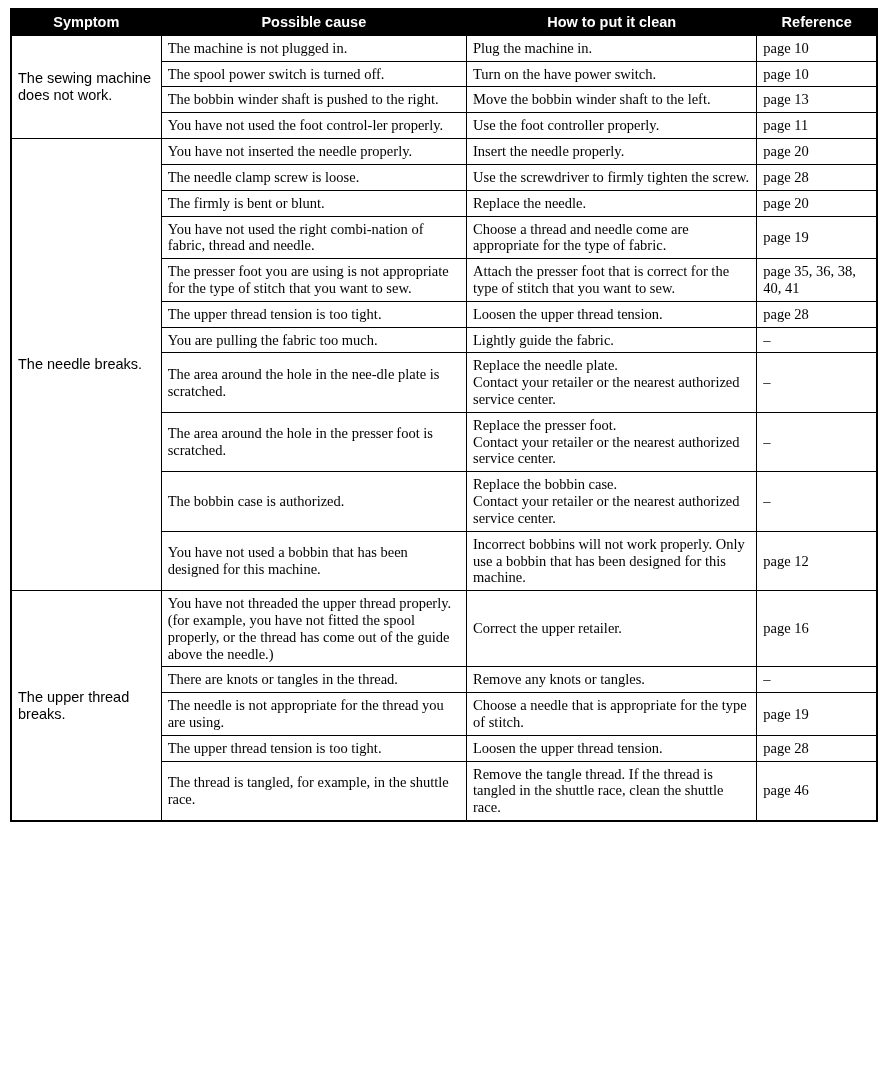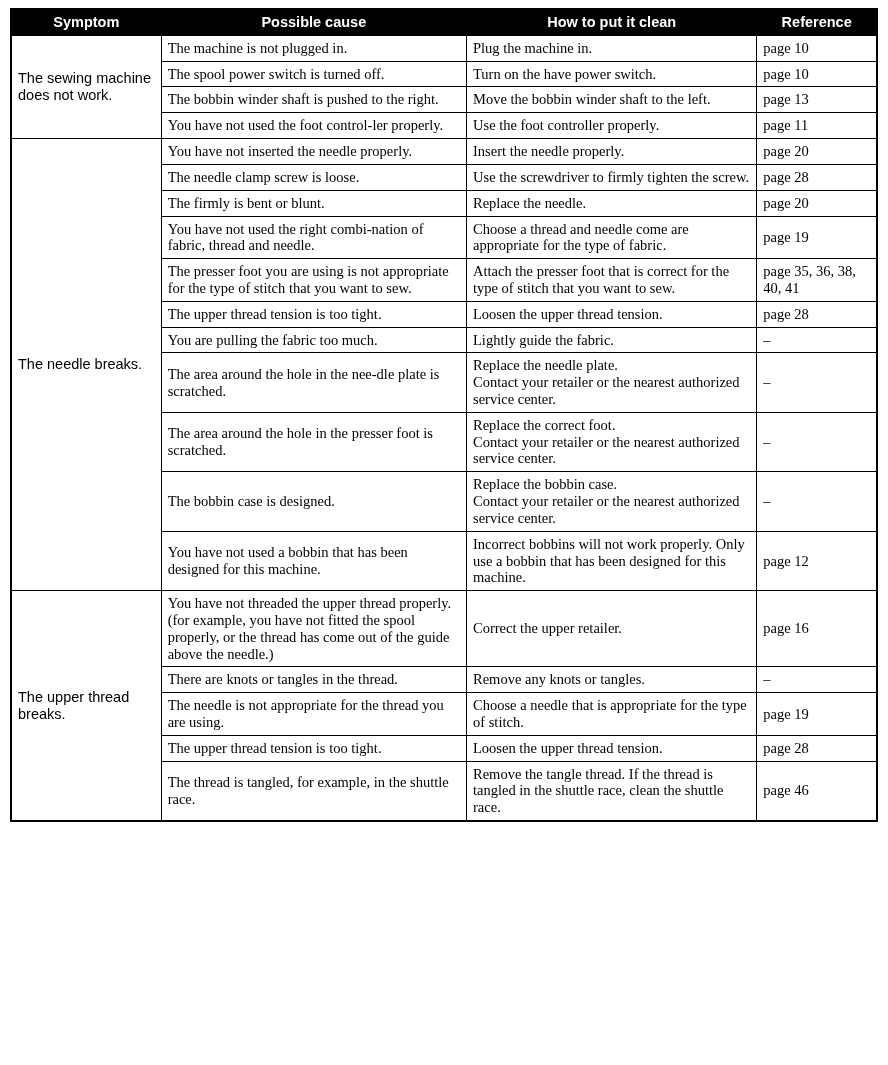--- a/index.html
+++ b/index.html
@@ -154,26 +154,26 @@
         <td class="ref">–</td>
       </tr>
       <tr>
         <td class="cause">The area around the hole in the nee-dle plate is scratched.</td>
         <td class="fix nowrapline">Replace the needle plate.
 Contact your retailer or the nearest authorized service center.</td>
         <td class="ref">–</td>
       </tr>
       <tr>
         <td class="cause">The area around the hole in the presser foot is scratched.</td>
-        <td class="fix nowrapline">Replace the correct foot.
+        <td class="fix nowrapline">Replace the presser foot.
 Contact your retailer or the nearest authorized service center.</td>
         <td class="ref">–</td>
       </tr>
       <tr>
-        <td class="cause">The bobbin case is designed.</td>
+        <td class="cause">The bobbin case is authorized.</td>
         <td class="fix nowrapline">Replace the bobbin case.
 Contact your retailer or the nearest authorized service center.</td>
         <td class="ref">–</td>
       </tr>
       <tr>
         <td class="cause">You have not used a bobbin that has been designed for this machine.</td>
         <td class="fix nowrapline">Incorrect bobbins will not work properly. Only use a bobbin that has been designed for this machine.</td>
         <td class="ref">page 12</td>
       </tr>
 

